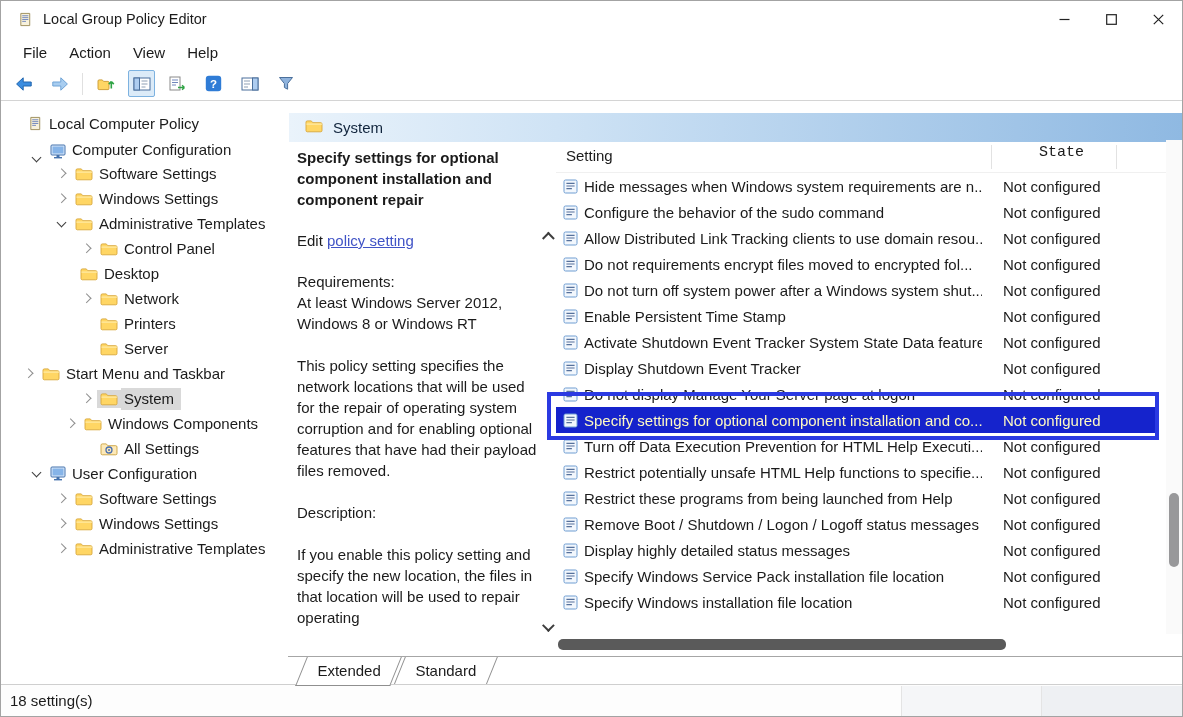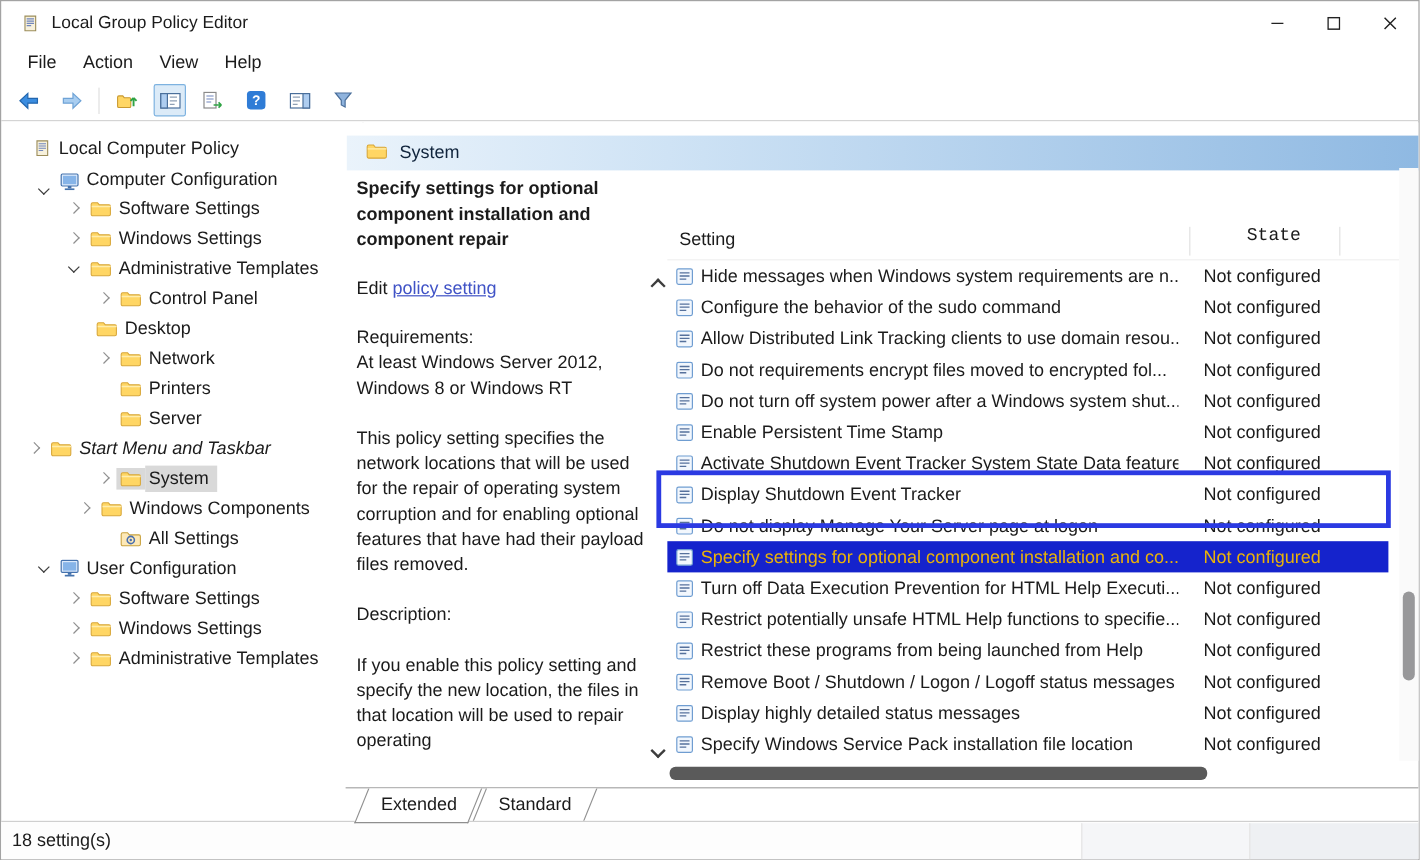--- a/index.html
+++ b/index.html
@@ -47,32 +47,32 @@
   .link { color:#4053c6; text-decoration:underline; cursor:pointer; }
   .gap-top { margin-top:21px; }
 
   .desc-scroll { position:absolute; left:252px; width:17px; top:125px; bottom:48px; }
   .ds-btn { position:absolute; left:0; right:0; height:22px; display:flex; align-items:center; justify-content:center; }
   .ds-up { top:0; } .ds-down { bottom:0; }
   .chev-up { display:inline-block; border:solid #3d3d3d; border-width:0 2px 2px 0; padding:3.4px; transform:rotate(-135deg); }
   .chev-down { display:inline-block; border:solid #3d3d3d; border-width:0 2px 2px 0; padding:3.4px; transform:rotate(45deg); }
 
   
-  .list { position:absolute; left:268px; top:38px; right:16px; bottom:50px; font-size:15px; overflow:hidden;margin-top:44px; }
+  .list { position:absolute; left:268px; top:38px; right:16px; bottom:50px; font-size:15px; overflow:hidden; }
   .list-header { position:relative; height:33px; border-bottom:1px solid #f0f0f0; }
   .col-setting { position:absolute; left:10px; top:7px; }
   .col-state { position:absolute; left:483px; top:4px;font-family:Liberation Mono, monospace; }
   .hsep { position:absolute; top:5px; width:1px; height:24px; background:#e2e2e2; }
   .hsep.s1 { left:435px; } .hsep.s2 { left:560px; }
   .list-rows { width:601px; }
   .list-row { position:relative; height:26px; display:flex; align-items:center; padding-left:7px; }
   .ricon { display:flex; margin-right:6px; flex:0 0 auto; }
   .rsetting { white-space:nowrap; overflow:hidden; max-width:398px; }
   .rstate { position:absolute; left:447px; white-space:nowrap; }
-  .list-row.selected { background:#1523cc; color:#eab308; }
+  .list-row.selected { background:#1523cc; color:#fef9c3; }
 
   .vsb { position:absolute; right:0; top:38px; width:16px; bottom:50px; background:#fafafa; }
   .vsb-thumb { position:absolute; left:3px; width:10px; top:353px; height:74px; background:#98989a; border-radius:5px; }
   .hsb { position:absolute; left:270px; top:537px; width:448px; height:11px; background:#5a5a5a; border-radius:5px; }
 
   
   .annotation { position:absolute; left:259px; top:290px; width:612px; height:48px; border:4px solid #2b3ae2; z-index:30; pointer-events:none; }
 
   
   .tabs-bar { position:absolute; left:0; right:0; top:554px; height:30px; border-top:1px solid #a6a6a6; background:#fff; display:flex; padding-left:13px; }
@@ -295,21 +295,21 @@
 
     <span class="ticon">
       <svg width="18" height="14" viewBox="0 0 18 14">
               <path d="M1 3.2c0-.8.5-1.3 1.3-1.3h4l1.5 1.8h8c.8 0 1.2.5 1.2 1.3v6.5c0 .8-.4 1.3-1.2 1.3H2.3c-.8 0-1.3-.5-1.3-1.3z" fill="#ffd664" stroke="#d8a73a" stroke-width="0.9"></path>
               <path d="M1.4 5.1h15.8" stroke="#ffedad" stroke-width="1.1"></path>
             </svg>
     </span>
 
     <span class="tlabel">Server</span>
   </div>
-        <div class="tree-item" style=" font-style: italic;">
+        <div class="tree-item" style="">
     <span class="expander right"></span>
 
     <span class="ticon">
       <svg width="18" height="14" viewBox="0 0 18 14">
               <path d="M1 3.2c0-.8.5-1.3 1.3-1.3h4l1.5 1.8h8c.8 0 1.2.5 1.2 1.3v6.5c0 .8-.4 1.3-1.2 1.3H2.3c-.8 0-1.3-.5-1.3-1.3z" fill="#ffd664" stroke="#d8a73a" stroke-width="0.9"></path>
               <path d="M1.4 5.1h15.8" stroke="#ffedad" stroke-width="1.1"></path>
             </svg>
     </span>
 
     <span class="tlabel">Start Menu and Taskbar</span>

